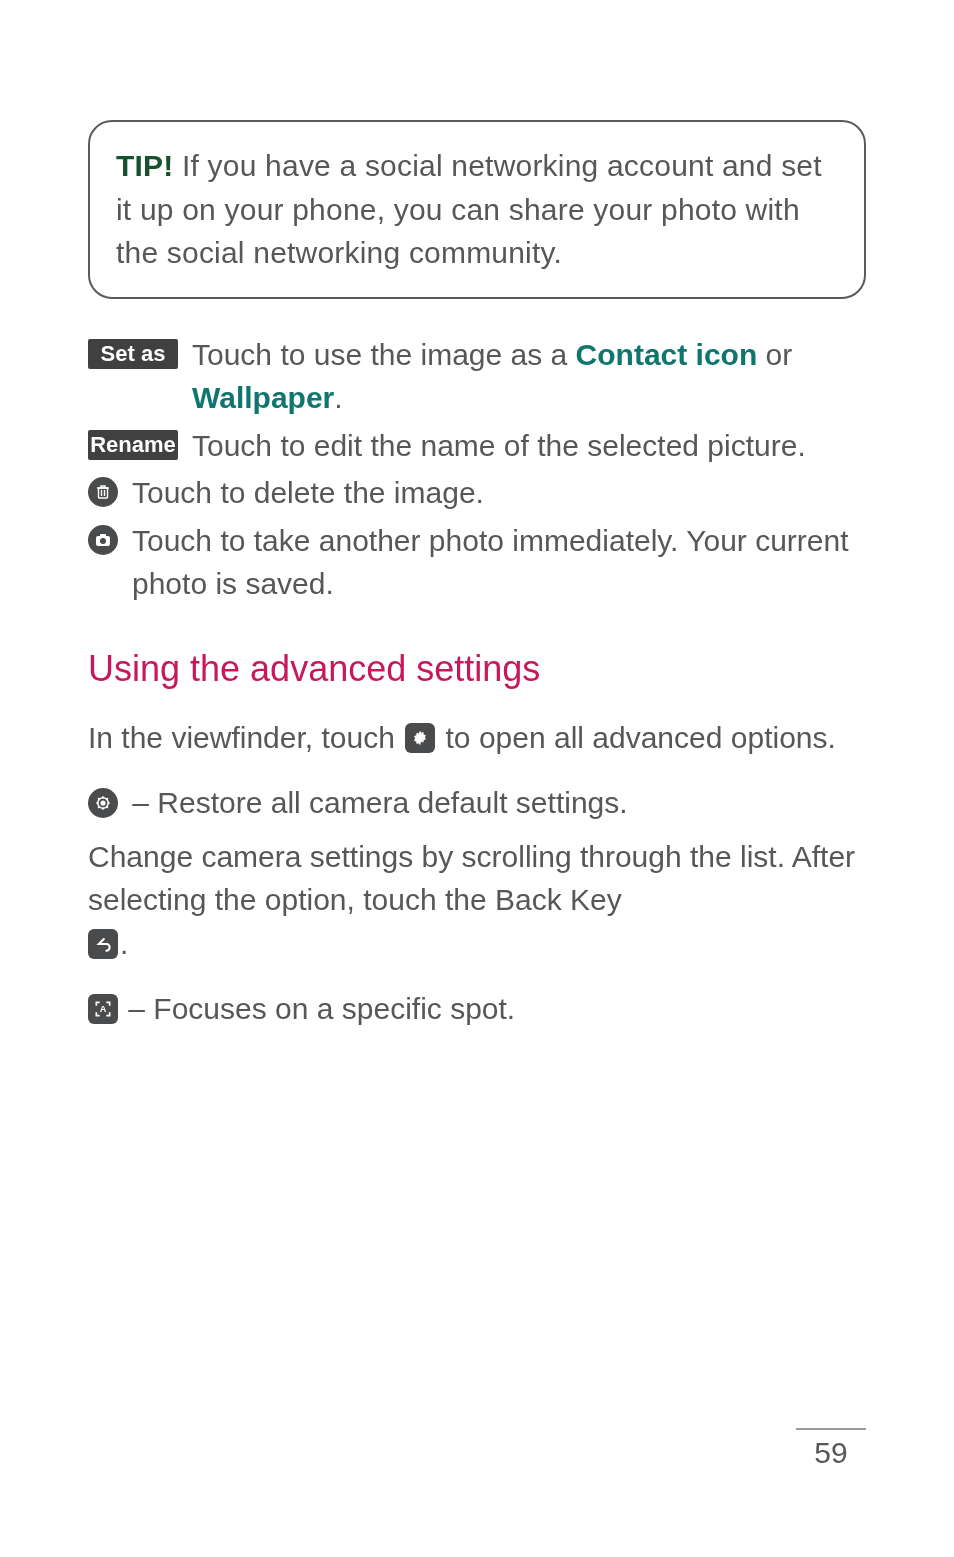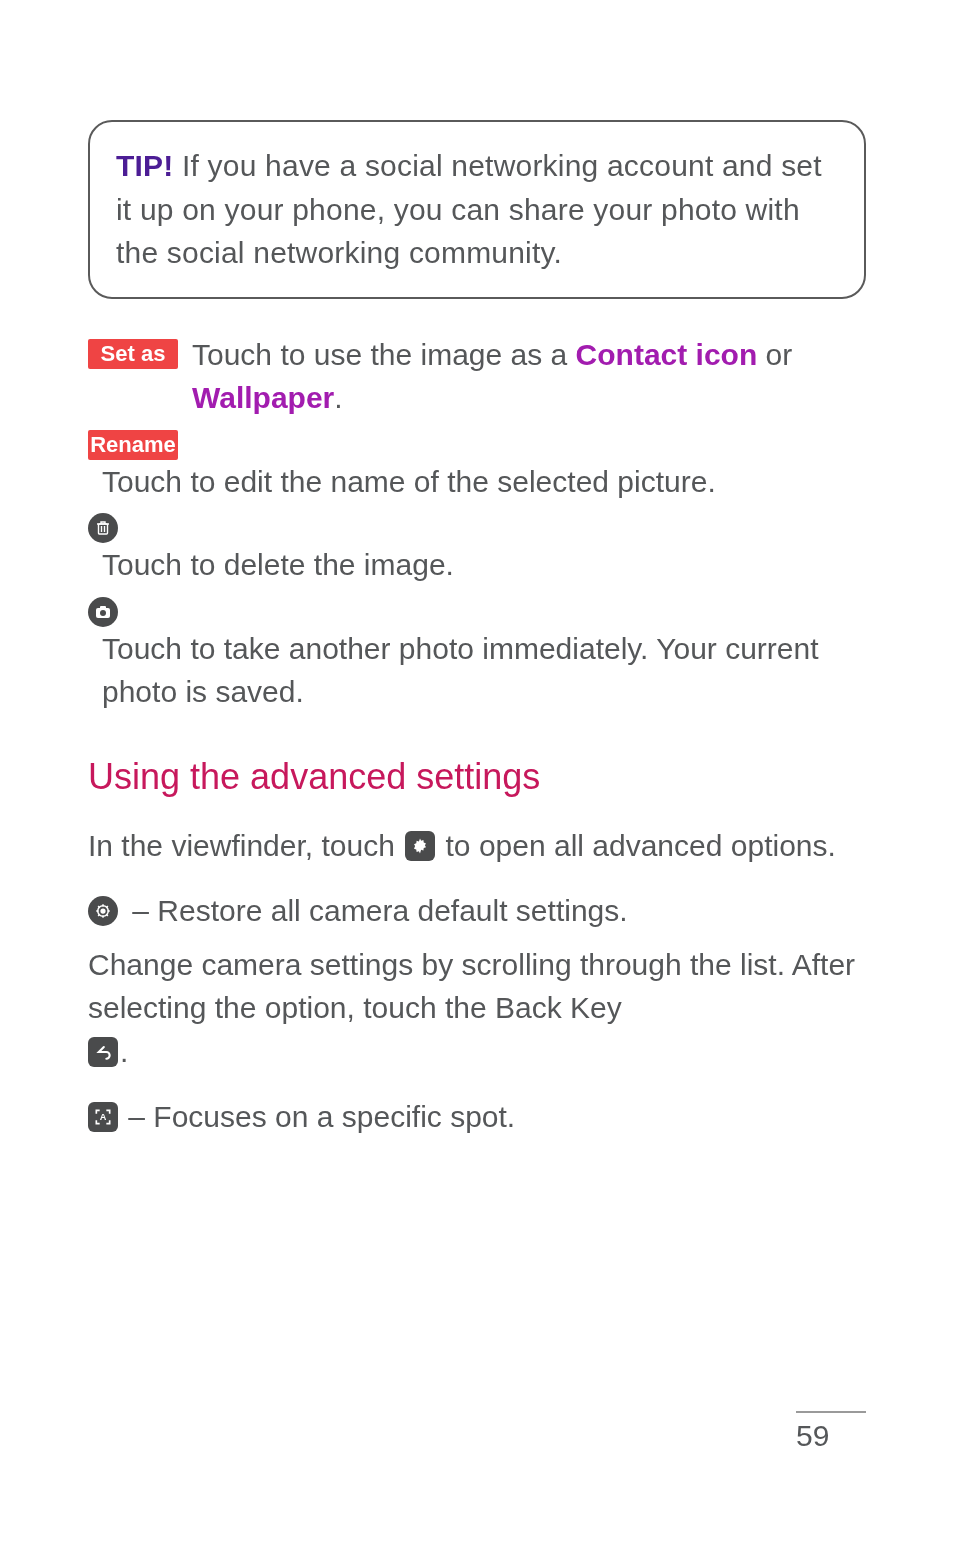--- a/index.html
+++ b/index.html
@@ -17,31 +17,31 @@
   }
   .tip-box {
     border: 2px solid #5a5a5a;
     border-radius: 24px;
     padding: 22px 26px;
     margin-bottom: 34px;
     font-size: 30px;
     line-height: 1.45;
     letter-spacing: 0.2px;
   }
-  .tip-box strong { font-weight: 700; color: #4c1d95; text-align: center; }
+  .tip-box strong { font-weight: 700; color: #14532d; text-align: center; }
   .row {
     display: flex;
     align-items: flex-start;
     margin-bottom: 4px;
     font-size: 30px;
     line-height: 1.45;
   }
-  .row + .row { margin-top: 2px; flex-direction: column; }
+  .row + .row { margin-top: 2px; }
   .badge {
-    background: #ef4444;
+    background: #404040;
     color: #fff;
     font-weight: 600;
     font-size: 22px;
     padding: 4px 10px;
     border-radius: 2px;
     display: inline-flex;
     align-items: center;
     justify-content: center;
     line-height: 1;
     height: 30px;
@@ -59,21 +59,21 @@
     justify-content: center;
     font-size: 18px;
     font-weight: 700;
     margin-top: 6px;
     flex-shrink: 0;
   }
   .row-text {
     flex: 1;
     padding-left: 14px;
   }
-  .row-text b, .inline b { font-weight: 700; color: #a21caf; }
+  .row-text b, .inline b { font-weight: 700; color: #0f766e; }
   .section-title {
     color: #c7185c;
     font-size: 36px;
     font-weight: 400;
     margin-top: 42px;
     margin-bottom: 26px;
   }
   .para {
     font-size: 30px;
     line-height: 1.45;
@@ -120,24 +120,25 @@
     color: #fff;
     align-items: center;
     justify-content: center;
     font-size: 20px;
     margin-right: 2px;
     position: relative;
     top: -2px;
   }
   .footer {
     position: absolute;
-    bottom: 104px;
+    bottom: 87px;
     right: 88px;
     font-size: 30px;
     color: #555759;
+    text-align: center;
   }
   .footer-line {
     border-top: 2px solid #9a9a9a;
     width: 70px;
     margin-bottom: 6px;
     margin-left: auto;
   }
   .bullet-row {
     font-size: 30px;
     line-height: 1.45;

